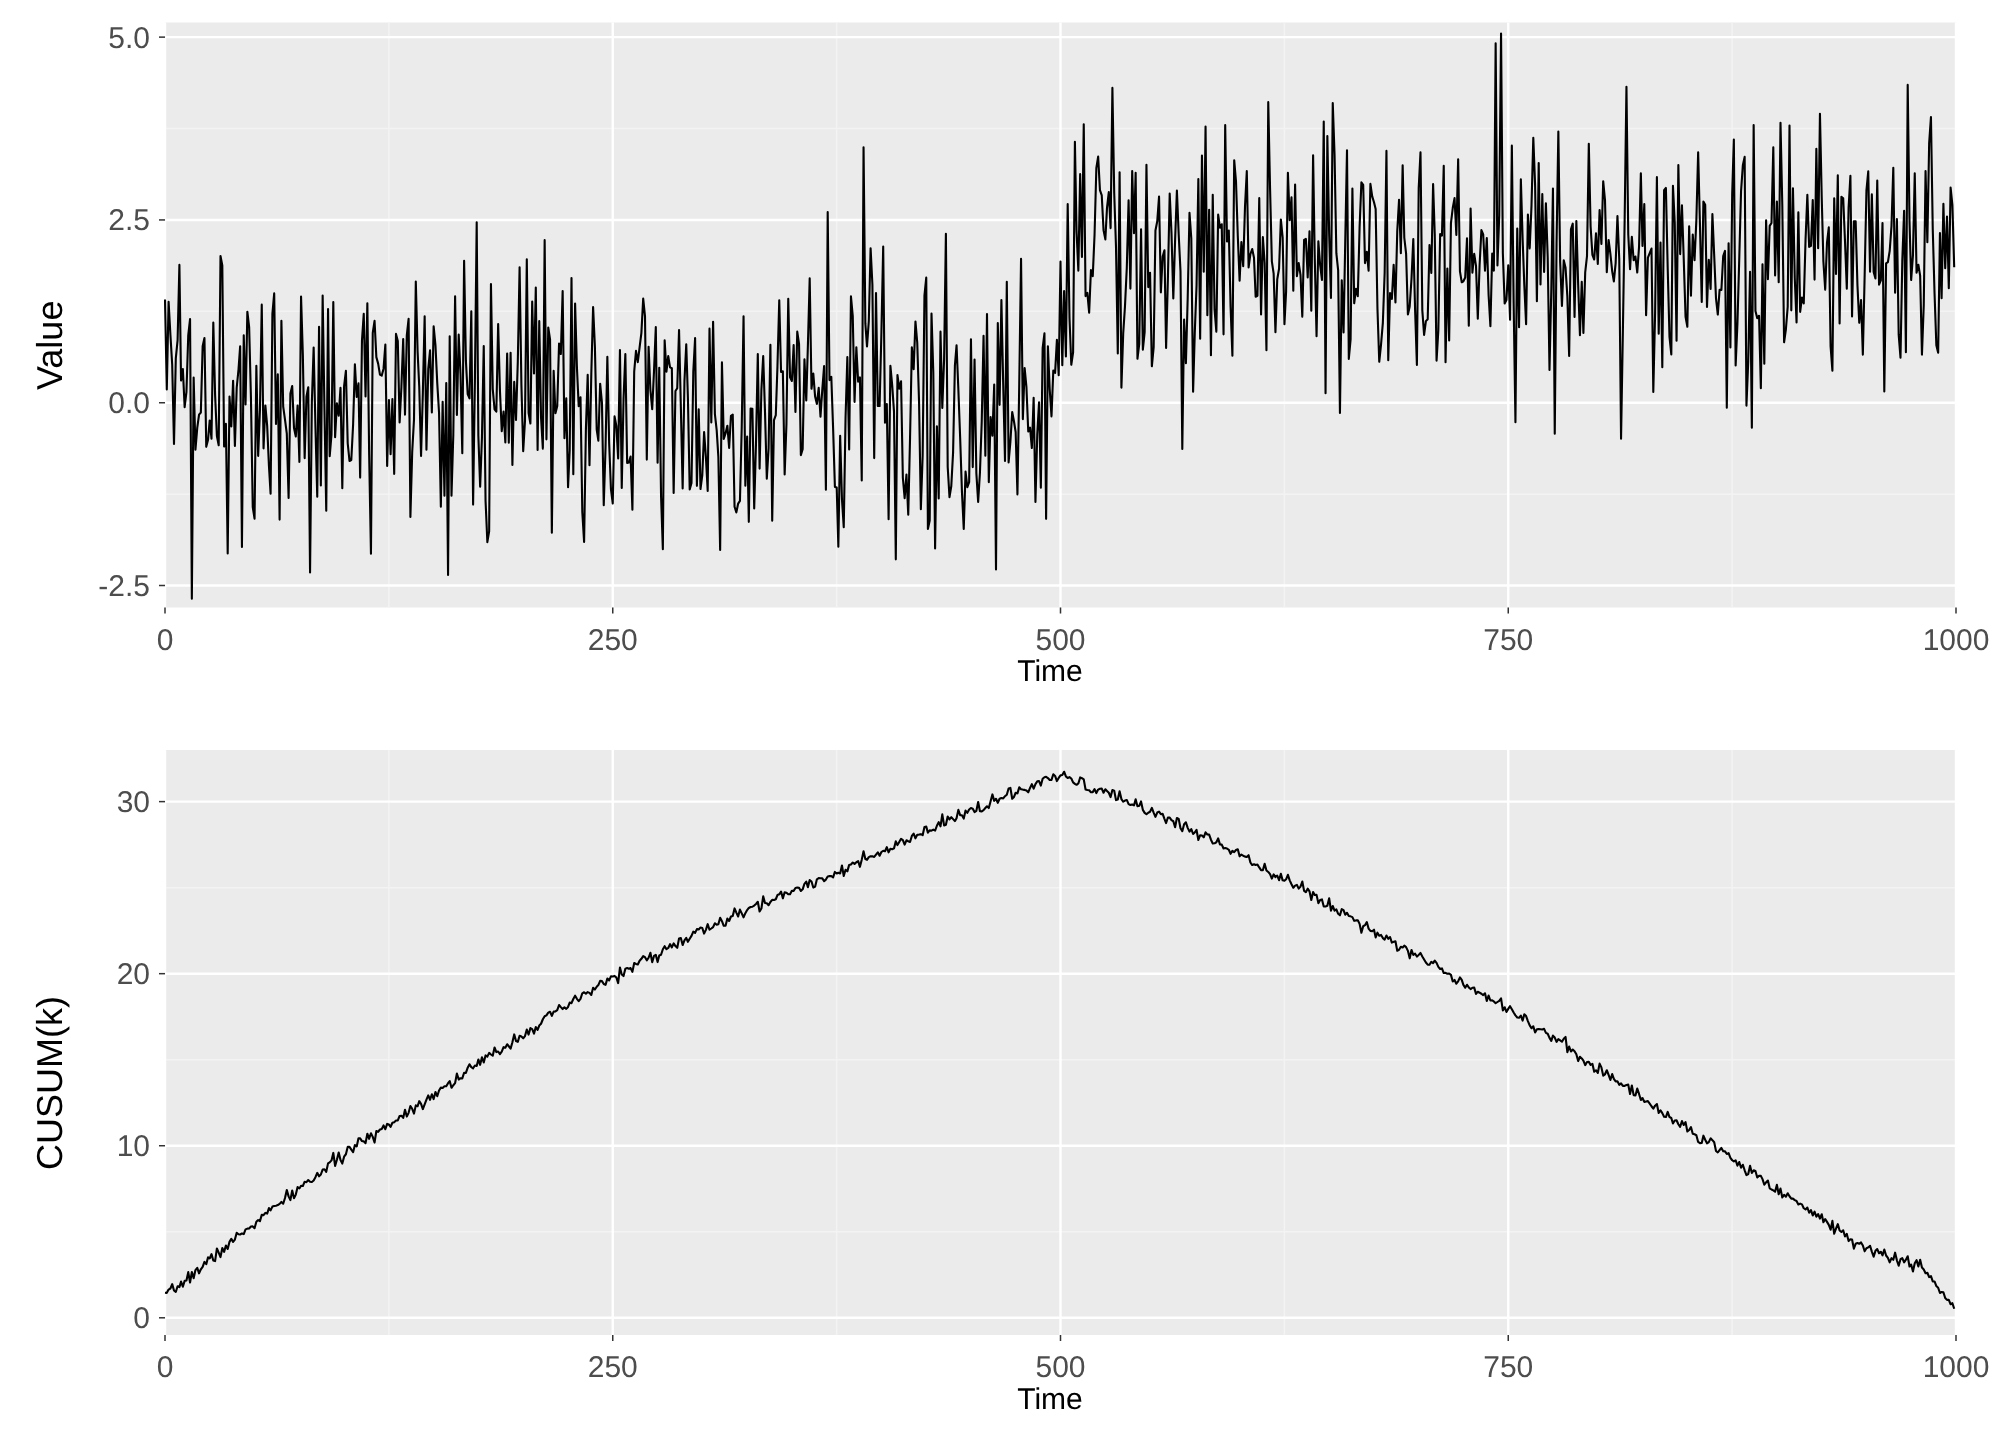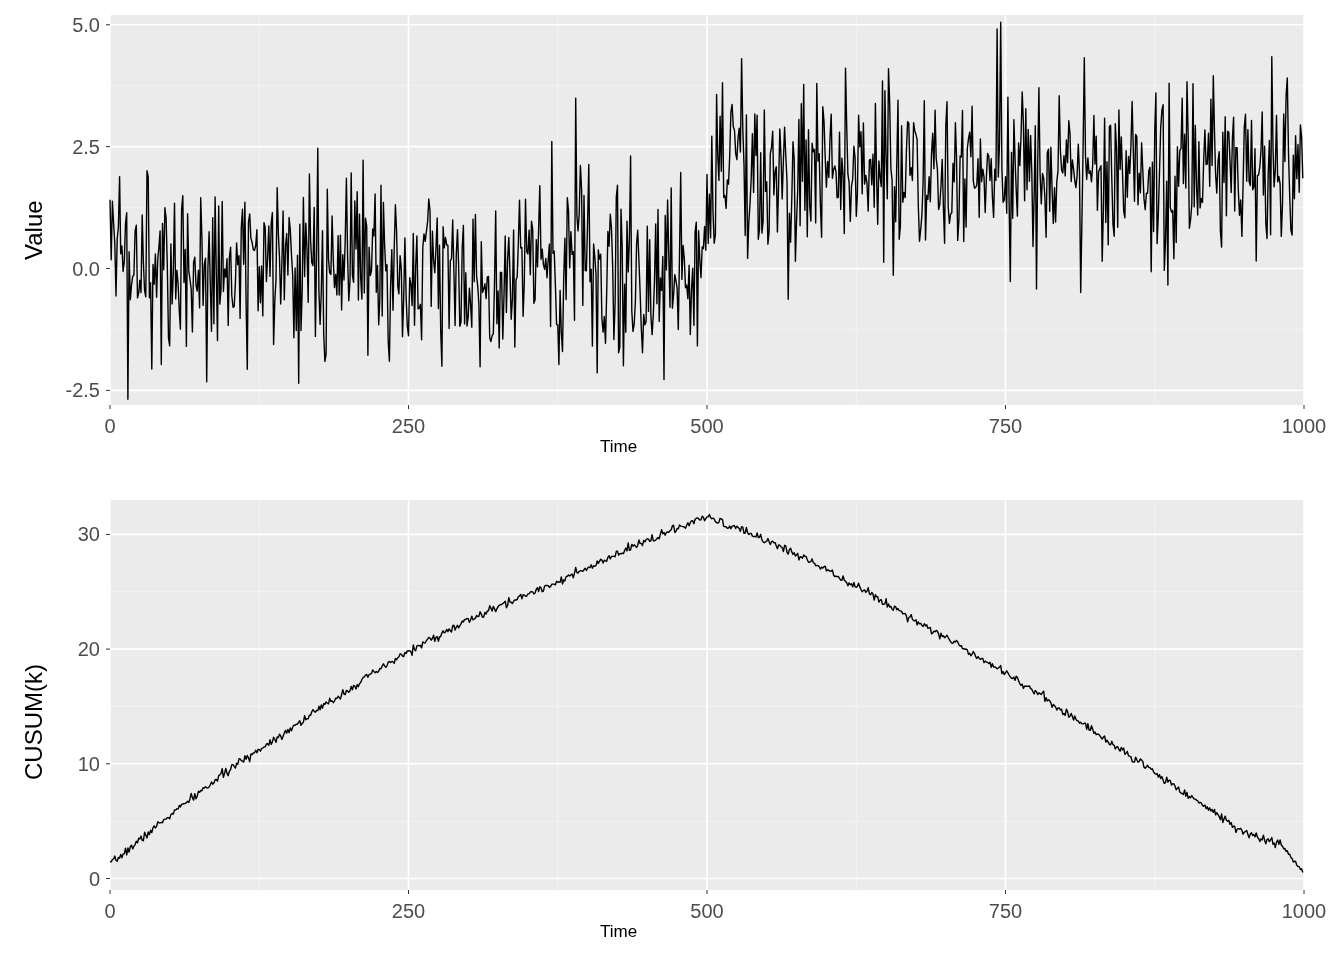--- a/index.html
+++ b/index.html
@@ -1,20 +1,20 @@
 <!DOCTYPE html>
 <html><head>
 <meta charset="utf-8">
 <style>
   html,body{margin:0;padding:0;background:#fff;font-family:Arial,Helvetica,sans-serif}
   .page{width:1344px;height:960px;position:relative;background:#fff}
   #chart1{position:absolute;left:0;top:0}
   #chart2{position:absolute;left:0;top:485px}
   .ylabel{position:absolute;transform:rotate(-90deg);transform-origin:left top;font-size:24px;color:#000}
-  .xlabel{position:absolute;font-size:17px;color:#000;text-align:left}
+  .xlabel{position:absolute;font-size:20px;color:#000;text-align:center}
   text{font-family:Arial,Helvetica,sans-serif}
 </style>
 </head>
 <body>
 
 <div class="page">
   <svg id="chart1" width="1344" height="475">
       <rect x="110" y="15" width="1194" height="390" fill="#ebebeb"></rect>
       <line x1="259.25" y1="15" x2="259.25" y2="405" stroke="#f3f3f3" stroke-width="1"></line>
       <line x1="557.75" y1="15" x2="557.75" y2="405" stroke="#f3f3f3" stroke-width="1"></line>

